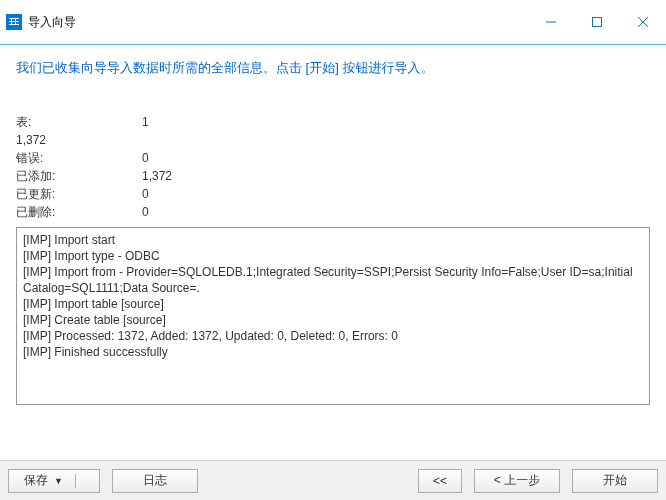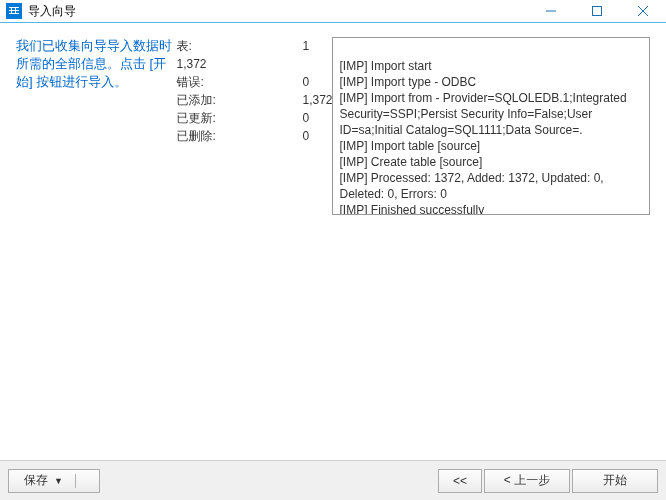--- a/index.html
+++ b/index.html
@@ -11,21 +11,21 @@
       font-family: "Microsoft YaHei", "Segoe UI", Arial, sans-serif;
       font-size: 12px;
       background: #fff;
       width: 666px;
       height: 500px;
       overflow: hidden;
       display: flex;
       flex-direction: column;
     }
     .titlebar {
-      height: 23px;
+      height: 45px;
       background: #fff;
       border-bottom: 1px solid #4fb8e8;
       display: flex;
       align-items: center;
       padding-left: 6px;
     }
     .titlebar-icon {
       width: 16px;
       height: 16px;
       background: #0078d7;
@@ -53,21 +53,21 @@
       display: flex;
       align-items: center;
       justify-content: center;
       color: #0078d7;
       font-size: 13px;
     }
     .content {
       flex: 1;
       padding: 14px 16px 0 16px;
       display: flex;
-      flex-direction: row;
+      flex-direction: column;
       overflow: hidden;
     }
     .header-text {
       color: #0066cc;
       font-size: 13px;
       margin-bottom: 36px;
     }
     .stats {
       margin-bottom: 6px;
     }
@@ -79,35 +79,35 @@
     .stats-label {
       width: 126px;
       color: #333;
     }
     .stats-value {
       color: #333;
     }
     .log-box {
       border: 1px solid #999;
       background: #fff;
-      padding: 20px 6px;
+      padding: 4px 6px;
       font-size: 12px;
       line-height: 16px;
       color: #333;
       height: 178px;
       overflow: auto;
     }
     .button-bar {
       height: 40px;
       background: #f0f0f0;
       border-top: 1px solid #d0d0d0;
       display: flex;
       align-items: center;
       padding: 0 8px;
-      gap: 2px;
+      gap: 12px;
     }
     .btn {
       height: 24px;
       background: linear-gradient(#fdfdfd, #ececec);
       border: 1px solid #acacac;
       font-size: 12px;
       color: #333;
       display: inline-flex;
       align-items: center;
       justify-content: center;
@@ -211,17 +211,18 @@
     <div>[IMP] Processed: 1372, Added: 1372, Updated: 0, Deleted: 0, Errors: 0</div>
     <div>[IMP] Finished successfully</div>
   </div>
 </div>
 
 <div class="button-bar">
   <button class="btn btn-save">
     <span>保存</span>
     <span class="btn-save-arrow">▼</span>
   </button>
+  <button class="btn">日志</button>
   <div class="spacer"></div>
   <button class="btn btn-nav-back">&lt;&lt;</button>
   <button class="btn">&lt; 上一步</button>
   <button class="btn">开始</button>
 </div>
 
 </body></html>

